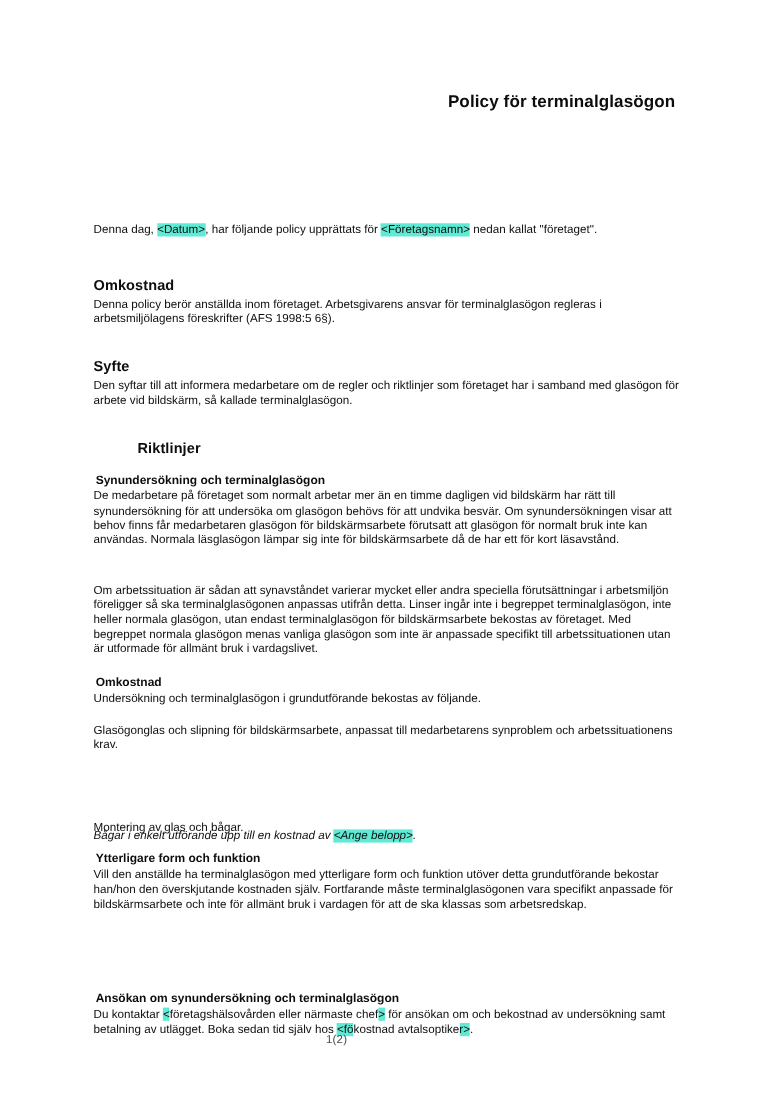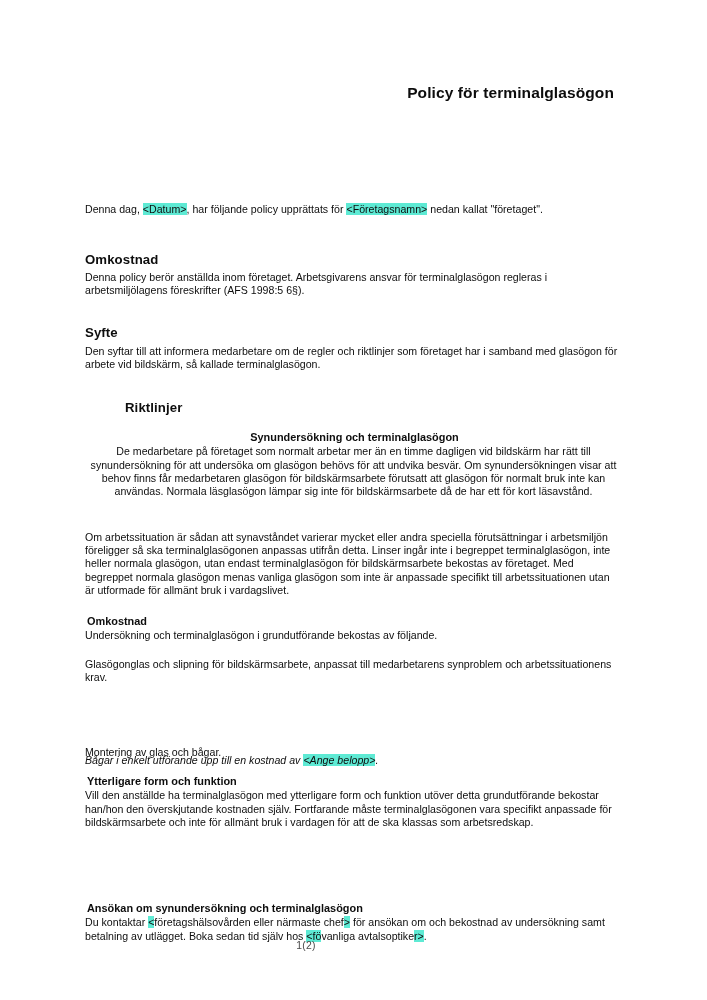--- a/index.html
+++ b/index.html
@@ -123,21 +123,21 @@
       <h2 class="sec">Syfte</h2>
     </div>
     <div class="block" style="top:345px;">
       <p class="body">Den syftar till att informera medarbetare om de regler och riktlinjer som företaget har i samband med glasögon för arbete vid bildskärm, så kallade terminalglasögon.</p>
     </div>
 
     <div class="block" style="top:400px;">
       <h2 class="sec sec-riktlinjer">Riktlinjer</h2>
     </div>
 
-    <div class="block" style="top:431px;text-align:center;">
+    <div class="block" style="top:431px;">
       <h3 class="subsec">Synundersökning och terminalglasögon</h3>
       <p class="body">De medarbetare på företaget som normalt arbetar mer än en timme dagligen vid bildskärm har rätt till synundersökning för att undersöka om glasögon behövs för att undvika besvär. Om synundersökningen visar att behov finns får medarbetaren glasögon för bildskärmsarbete förutsatt att glasögon för normalt bruk inte kan användas. Normala läsglasögon lämpar sig inte för bildskärmsarbete då de har ett för kort läsavstånd.</p>
     </div>
     <div class="block" style="top:531px;">
       <p class="body">Om arbetssituation är sådan att synavståndet varierar mycket eller andra speciella förutsättningar i arbetsmiljön föreligger så ska terminalglasögonen anpassas utifrån detta. Linser ingår inte i begreppet terminalglasögon, inte heller normala glasögon, utan endast terminalglasögon för bildskärmsarbete bekostas av företaget. Med begreppet normala glasögon menas vanliga glasögon som inte är anpassade specifikt till arbetssituationen utan är utformade för allmänt bruk i vardagslivet.</p>
     </div>
 
     <div class="block" style="top:615px;">
       <h3 class="subsec">Omkostnad</h3>
       <p class="body">Undersökning och terminalglasögon i grundutförande bekostas av följande.</p>
@@ -153,20 +153,20 @@
       <p class="body">Montering av glas och bågar.</p>
     </div>
 
     <div class="block" style="top:775px;">
       <h3 class="subsec">Ytterligare form och funktion</h3>
       <p class="body">Vill den anställde ha terminalglasögon med ytterligare form och funktion utöver detta grundutförande bekostar han/hon den överskjutande kostnaden själv. Fortfarande måste terminalglasögonen vara specifikt anpassade för bildskärmsarbete och inte för allmänt bruk i vardagen för att de ska klassas som arbetsredskap.</p>
     </div>
 
     <div class="block" style="top:865px;margin-top:37px;">
       <h3 class="subsec">Ansökan om synundersökning och terminalglasögon</h3>
-      <p class="body"><span>Du kontaktar </span><span class="hl">&lt;</span><span>företagshälsovården eller närmaste chef</span><span class="hl">&gt;</span><span> för ansökan om och bekostnad av undersökning samt betalning av utlägget. Boka sedan tid själv hos </span><span class="hl">&lt;fö</span><span>vanliga avtalsoptike</span><span class="hl">r&gt;</span><span>.</span></p>
+      <p class="body"><span>Du kontaktar </span><span class="hl">&lt;</span><span>företagshälsovården eller närmaste chef</span><span class="hl">&gt;</span><span> för ansökan om och bekostnad av undersökning samt betalning av utlägget. Boka sedan tid själv hos </span><span class="hl">&lt;fö</span><span>kostnad avtalsoptike</span><span class="hl">r&gt;</span><span>.</span></p>
     </div>
 
   </div>
 
   <div class="footer">1(2)</div>
 
 </div>
 
 </body></html>

